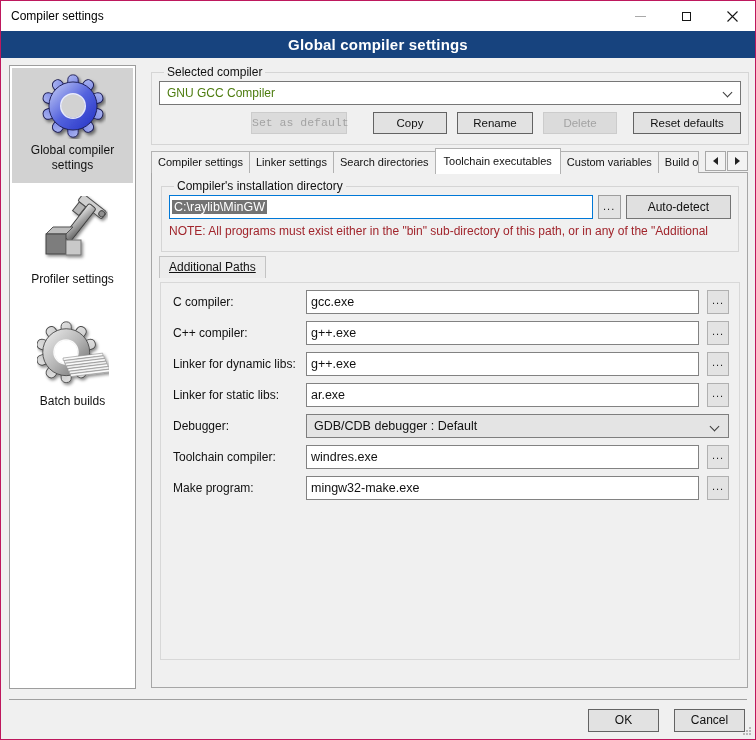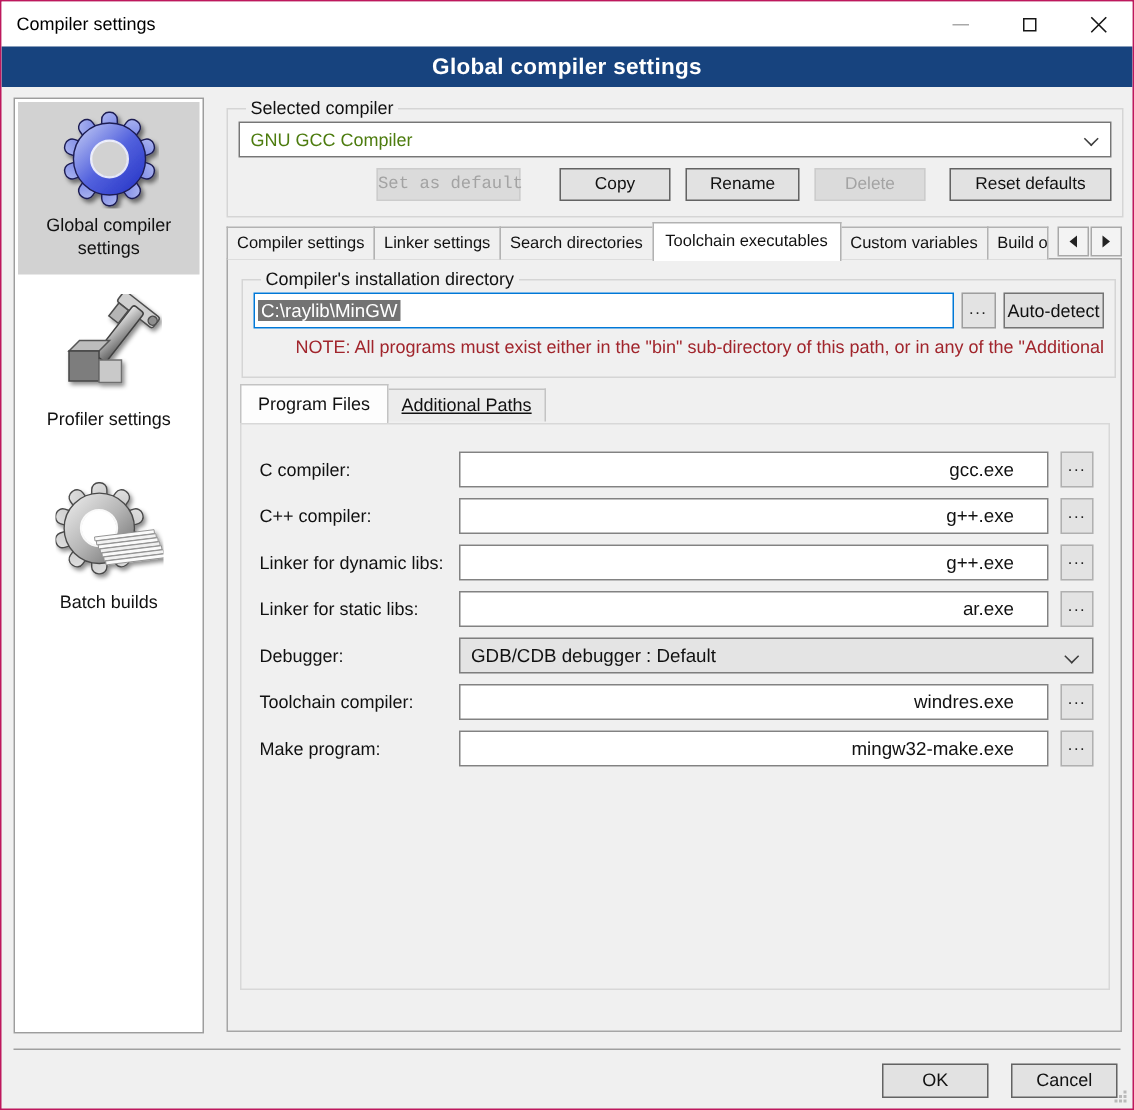--- a/index.html
+++ b/index.html
@@ -56,34 +56,34 @@
   .tri-r{border-width:4px 0 4px 5px;border-color:transparent transparent transparent #222;}
 
   
   .tabpage{position:absolute;left:150px;top:171px;width:597px;height:516px;border:1px solid #a6a6a6;background:#f0f0f0;z-index:1;}
 
   .group-install{position:absolute;left:9px;top:6px;width:578px;height:73px;}
   .dirrow{display:flex;align-items:center;margin-top:2px;gap:5px;}
   .dirinput{flex:1;height:24px;border:1px solid #0078d7;background:#fff;display:flex;align-items:center;padding:0 2px;overflow:hidden;}
   .selection{background:#737373;color:#fff;font-size:12.5px;padding:0 2px;white-space:nowrap;}
   .mini-btn{width:23px;height:24px;background:#e3e3e3;border:1px solid #9e9e9e;font-size:11px;line-height:20px;text-align:center;letter-spacing:1px;color:#222;}
-  .autodetect{height:24px;background:#e0e0e0;border:1px solid #747474;font-size:12px;line-height:22px;padding:0 2px;color:#111;white-space:nowrap;}
-  .note{color:#a1252c;font-size:12px;margin-top:5px;white-space:nowrap;overflow:hidden;margin-left:28px;}
+  .autodetect{height:24px;background:#e0e0e0;border:1px solid #747474;font-size:12px;line-height:22px;padding:0 21px;color:#111;white-space:nowrap;}
+  .note{color:#a1252c;font-size:12px;margin-top:5px;white-space:nowrap;overflow:hidden;}
 
   
   .subtabs{position:absolute;left:8px;top:83px;display:flex;align-items:flex-end;z-index:2;}
   .subtab{font-size:12px;color:#111;white-space:nowrap;border:1px solid #c3c3c3;border-bottom:none;}
   .subtab.active{height:26px;line-height:25px;background:#fdfdfd;padding:0 11px;margin-bottom:-1px;position:relative;z-index:3;}
   .subtab.inactive{height:22px;line-height:21px;background:#ececec;padding:0 9px;margin-left:-1px;text-decoration:underline;}
   .subpanel{position:absolute;left:8px;top:109px;width:580px;height:378px;border:1px solid #d8d8d8;}
 
   
-  .frow{position:absolute;left:0;right:0;height:24px;margin-top:11px;}
+  .frow{position:absolute;left:0;right:0;height:24px;}
   .flabel{position:absolute;left:12px;top:0;width:132px;line-height:24px;font-size:12px;color:#111;white-space:nowrap;}
-  .ffield{position:absolute;left:145px;top:0;width:393px;height:24px;border:1px solid #828282;background:#fff;line-height:22px;font-size:12.5px;color:#111;padding:0 22px;white-space:nowrap;overflow:hidden;text-align:right;}
+  .ffield{position:absolute;left:145px;top:0;width:393px;height:24px;border:1px solid #828282;background:#fff;line-height:22px;font-size:12.5px;color:#111;padding:0 4px;white-space:nowrap;overflow:hidden;}
   .fselect{position:absolute;left:145px;top:0;width:423px;height:24px;border:1px solid #7e7e7e;background:#e4e4e4;line-height:22px;font-size:12.5px;color:#111;padding:0 7px;white-space:nowrap;}
   .fselect .chev{right:10px;top:8px;border-color:#3c3c3c;}
   .fbrowse{position:absolute;left:546px;top:0;width:22px;height:24px;background:#e3e3e3;border:1px solid #b0b0b0;font-size:11px;line-height:19px;text-align:center;letter-spacing:1px;color:#222;}
 
   
   .separator{position:absolute;left:8px;right:8px;top:698px;height:1px;background:#9f9f9f;}
   .okbtn{position:absolute;left:587px;top:708px;width:71px;height:23px;line-height:21px;font-size:12px;}
   .cancelbtn{position:absolute;left:673px;top:708px;width:71px;height:23px;line-height:21px;font-size:12px;}
   .resize-grip{position:absolute;right:3px;bottom:3px;width:9px;height:9px;}
   .resize-grip::before{content:"";position:absolute;left:0;top:6px;width:2px;height:2px;background:#b9b9b9;
@@ -259,21 +259,20 @@
         <div class="dirinput">
           <span class="selection">C:\raylib\MinGW</span>
         </div>
         <div class="mini-btn">...</div>
         <div class="autodetect">Auto-detect</div>
       </div>
       <div class="note">NOTE: All programs must exist either in the "bin" sub-directory of this path, or in any of the "Additional</div>
     </fieldset>
 
     <div class="subtabs">
-      <div class="subtab active">Program Files</div>
       <div class="subtab inactive">Additional Paths</div>
     </div>
 
     <div class="subpanel">
 
       <div class="frow" style="top:7px;">
         <span class="flabel">C compiler:</span>
         <div class="ffield">gcc.exe</div>
         <div class="fbrowse">...</div>
       </div>

